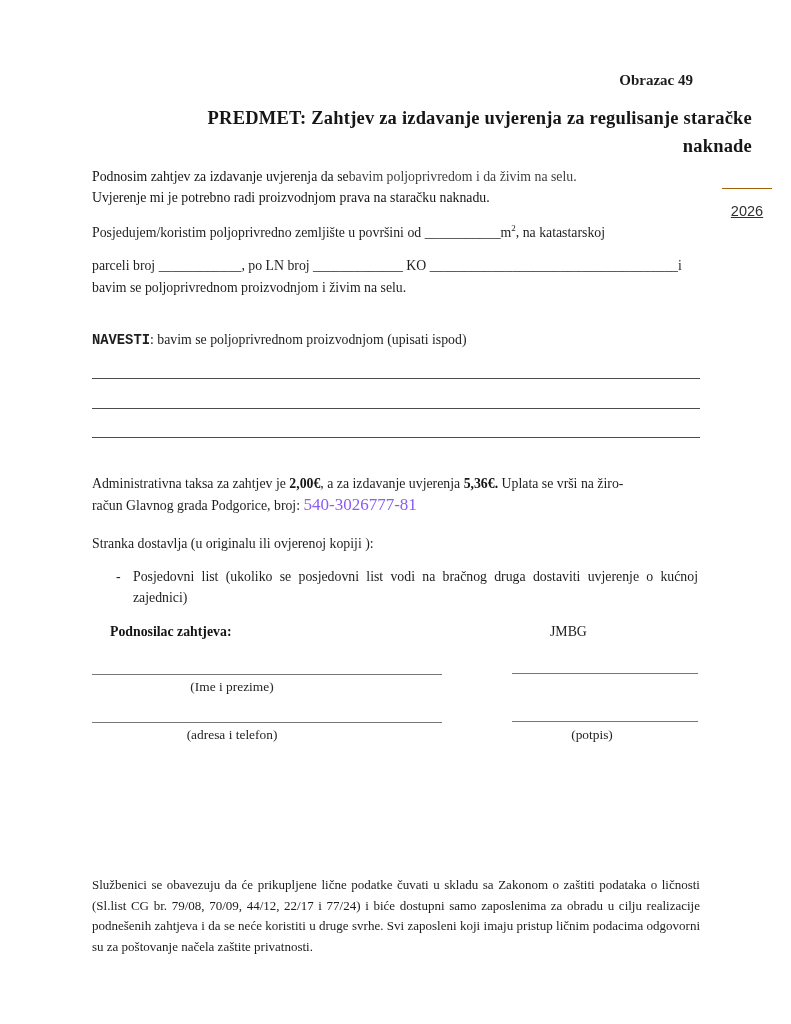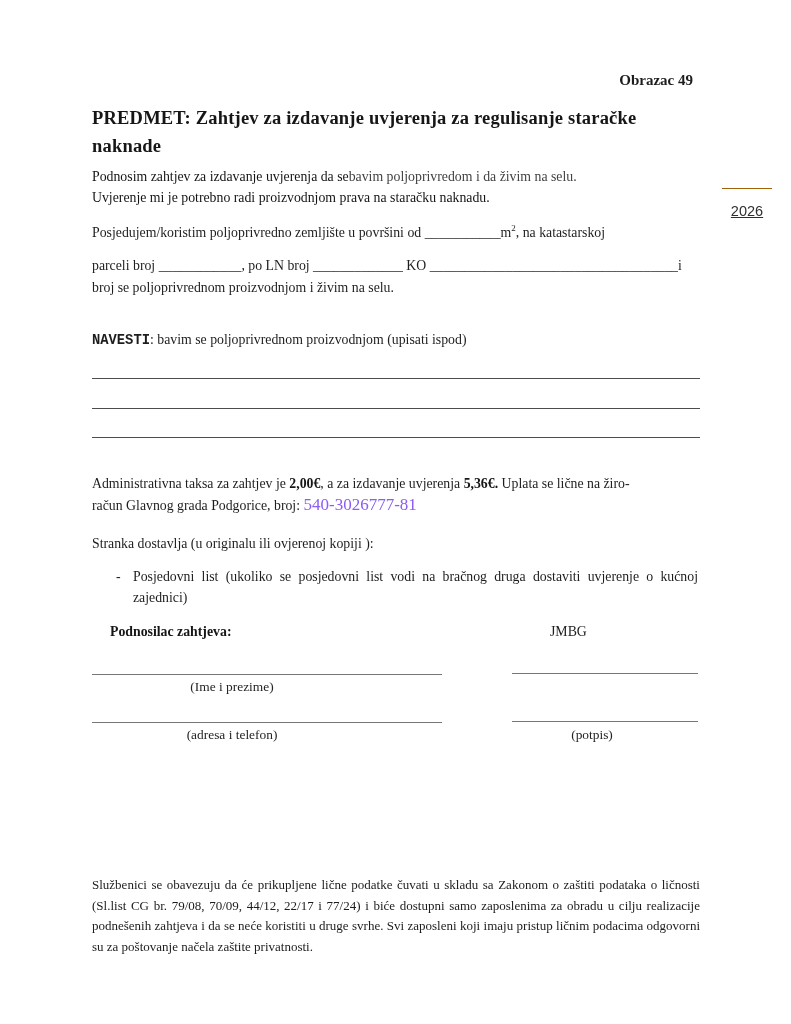--- a/index.html
+++ b/index.html
@@ -4,21 +4,21 @@
 <style>
   html,body{margin:0;padding:0;}
   body{
     width:791px;height:1024px;background:#ffffff;position:relative;
     font-family:"Liberation Serif", serif;color:#1d1d1d;
     -webkit-font-smoothing:antialiased;
   }
   .abs{position:absolute;}
   .body-text{font-size:13.8px;line-height:21px;}
   .small-bold{font-size:15px;font-weight:bold;}
-  .title{font-size:18.5px;font-weight:bold;line-height:28px;letter-spacing:.2px;color:#161616;}
+  .title{font-size:18.5px;font-weight:bold;line-height:28px;letter-spacing:.2px;color:#161616;text-align:right;}
   .lighter{color:#424242;}
   .darker{color:#141414;}
   .blank{letter-spacing:0;color:#2a2a2a;white-space:pre;}
   .nowrap{white-space:nowrap;}
   .rule{height:0;border-top:1.5px solid #4d4d4d;}
   .sigline{height:0;border-top:1.5px solid #777777;}
   .note-2026{
     font-family:"Liberation Sans", sans-serif;font-size:14.5px;color:#2f2f2f;
     border-top:1px solid #a16207;text-align:center;padding-top:14px;width:50px;text-decoration:underline;
   }
@@ -45,30 +45,30 @@
   <div><span class="darker">Podnosim zahtjev za izdavanje uvjerenja da se</span><span class="lighter">bavim poljoprivredom i da živim na selu.</span></div>
   <div class="darker">Uvjerenje mi je potrebno radi proizvodnjom prava na staračku naknadu.</div>
 </div>
 
 <div class="abs note-2026" style="left:722px;top:188px;">2026</div>
 
 <div class="abs body-text nowrap" style="left:92px;top:222px;"><span>Posjedujem/koristim poljoprivredno zemljište u površini od </span><span class="blank">___________</span><span><span>m</span><sup>2</sup></span><span>, na katastarskoj</span></div>
 
 <div class="abs body-text nowrap" style="left:92px;top:255px;"><span>parceli broj </span><span class="blank">____________</span><span>, po LN broj </span><span class="blank">_____________</span><span> KO </span><span class="blank">____________________________________</span><span>i</span></div>
 
-<div class="abs body-text" style="left:92px;top:277px;width:620px;">broj se poljoprivrednom proizvodnjom i živim na selu.</div>
+<div class="abs body-text" style="left:92px;top:277px;width:620px;">bavim se poljoprivrednom proizvodnjom i živim na selu.</div>
 
 <div class="abs body-text" style="left:92px;top:329px;width:620px;"><span style="font-weight:bold;font-family:Liberation Mono, monospace;">NAVESTI</span><span>: bavim se poljoprivrednom proizvodnjom (upisati ispod)</span></div>
 
 <div class="abs rule" style="left:92px;top:378px;width:608px;"></div>
 <div class="abs rule" style="left:92px;top:408px;width:608px;"></div>
 <div class="abs rule" style="left:92px;top:437px;width:608px;"></div>
 
 <div class="abs body-text" style="left:92px;top:473px;width:640px;">
-  <div class="nowrap"><span>Administrativna taksa za zahtjev je </span><span class="tax-amount">2,00€</span><span>, a za izdavanje uvjerenja </span><span class="tax-amount">5,36€.</span><span> Uplata se lične na žiro-</span></div>
+  <div class="nowrap"><span>Administrativna taksa za zahtjev je </span><span class="tax-amount">2,00€</span><span>, a za izdavanje uvjerenja </span><span class="tax-amount">5,36€.</span><span> Uplata se vrši na žiro-</span></div>
   <div class="nowrap" style="line-height:21px;"><span>račun Glavnog grada Podgorice, broj: </span><span class="account">540-3026777-81</span></div>
 </div>
 
 <div class="abs body-text" style="left:92px;top:533px;width:620px;">Stranka dostavlja (u originalu ili ovjerenoj kopiji ):</div>
 
 <div class="abs body-text bullet-row" style="left:92px;top:566px;">
   <div class="bullet-marker">-</div>
   <div class="bullet-text">Posjedovni list (ukoliko se posjedovni list vodi na bračnog druga dostaviti uvjerenje o kućnoj zajednici)</div>
 </div>
 

